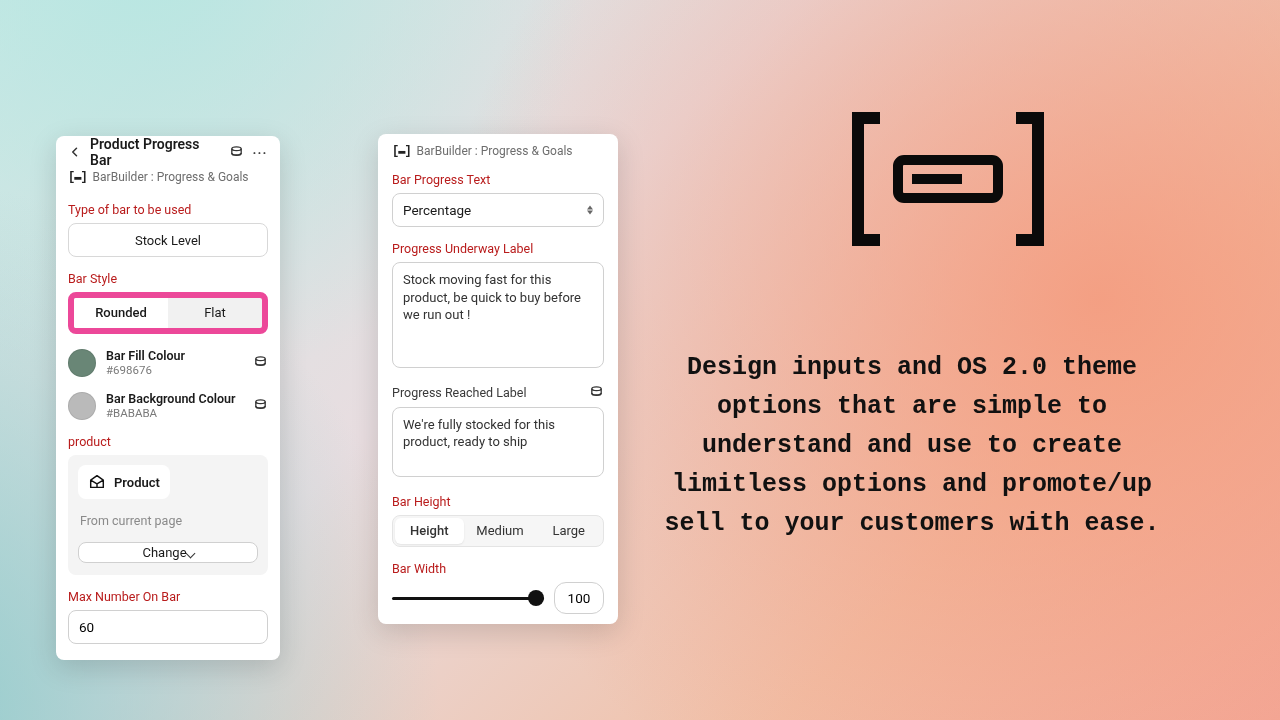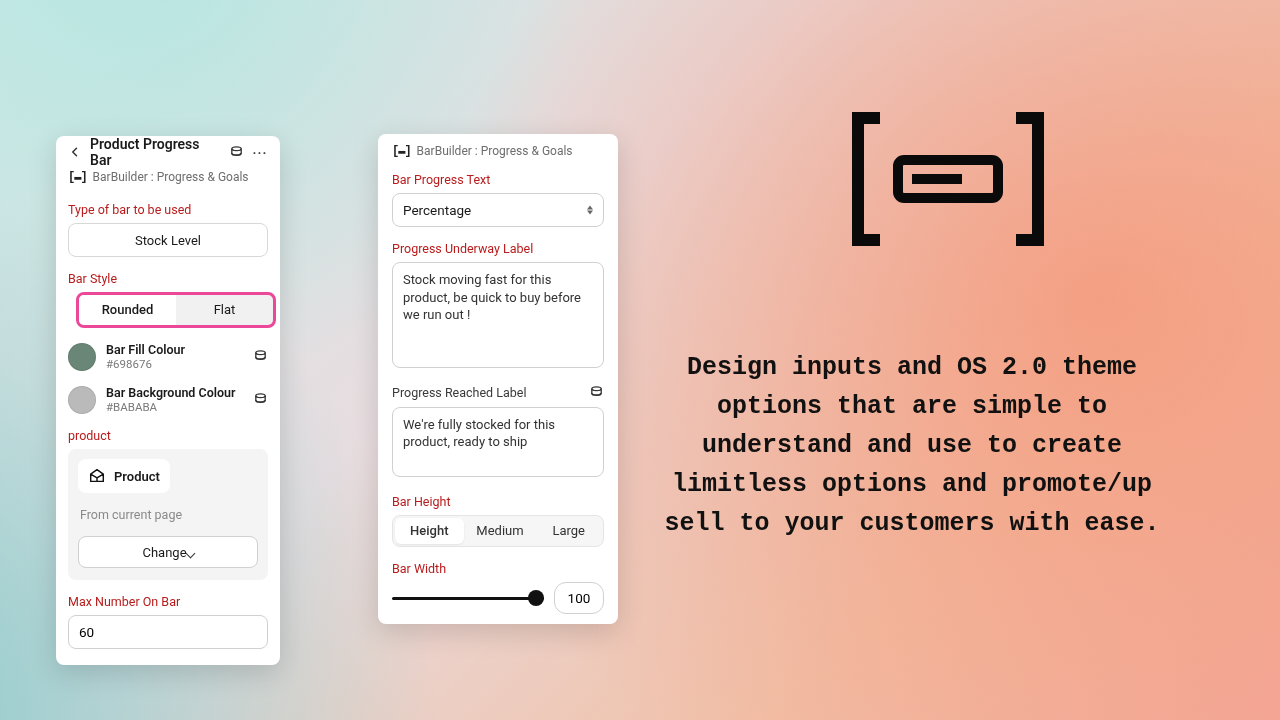--- a/index.html
+++ b/index.html
@@ -32,36 +32,36 @@
   .hdr-title { font-weight: 600; font-size: 14px; flex: 1; }
   .db-icon { width: 16px; height: 16px; display:flex; align-items:center; justify-content:center; color:#444; }
   .more-icon { width: 16px; height: 16px; display:flex; align-items:center; justify-content:center; color:#444; font-weight:700; letter-spacing:1px; cursor:pointer; }
 
   .subhdr { display:flex; align-items:center; gap:6px; font-size: 12px; color:#6d6d6d; margin-bottom: 18px; }
   .logo-bracket { font-family: "Courier New", monospace; font-weight: 700; letter-spacing: -1px; color:#222; }
 
   .field-label { font-size: 12.5px; color:#b91c1c; margin-bottom:6px; margin-top:4px; }
   .field-label.mt { margin-top: 14px; }
   .simple-select { width:100%; height:34px; border:1px solid #d8d8d8; border-radius:8px; background:#fff; text-align:center; font-size:13px; display:flex; align-items:center; justify-content:center; cursor:pointer; }
-  .seg { display:flex; width:100%; border:3px solid #ec4899; border-radius:8px; overflow:hidden; background:#f1f1f1;margin-left:8px; }
+  .seg { display:flex; width:100%; border:6px solid #ec4899; border-radius:8px; overflow:hidden; background:#f1f1f1; }
   .seg > div { flex:1; text-align:center; line-height:30px; font-size:13px; cursor:pointer; }
   .seg > div.active { background:#fff; font-weight:500; }
 
   .color-row { display:flex; align-items:center; gap:10px; margin-top:14px; }
   .swatch { width:28px; height:28px; border-radius:50%; border:1px solid rgba(0,0,0,0.08); flex-shrink:0; }
   .color-text { flex:1; display:flex; flex-direction:column; }
   .color-name { font-size:12.5px; font-weight:600; color:#1a1a1a; }
   .color-hex { font-size:11.5px; color:#7a7a7a; }
 
   .product-box { margin-top:6px; background:#f4f4f4; border-radius:8px; padding:10px 10px 12px 10px; }
   .product-chip { background:#fff; border-radius:8px; padding:8px 10px; display:flex; align-items:center; gap:8px; width:fit-content; }
   .product-chip .picon { width:18px; height:18px; }
   .product-chip .plabel { font-weight:600; font-size:13px; }
   .from-text { font-size:12.5px; color:#8a8a8a; margin-top:14px; margin-bottom:14px; padding-left:2px; }
-  .change-btn { width:100%; height:32px; border:1px solid #d0d0d0; background:#fff; border-radius:8px; display:flex; align-items:center; justify-content:center; font-size:13px; cursor:pointer; }
+  .change-btn { width:100%; height:21px; border:1px solid #d0d0d0; background:#fff; border-radius:8px; display:flex; align-items:center; justify-content:center; font-size:13px; cursor:pointer; }
   .chev-down::after { content:""; display:inline-block; width:6px; height:6px; border-right:1.5px solid #333; border-bottom:1.5px solid #333; transform:rotate(45deg); margin-top:-3px; }
 
   .text-input { width:100%; height:34px; border:1px solid #d0d0d0; border-radius:8px; padding:0 10px; font-size:13.5px; }
 
   
   #panel2 { left: 378px; top: 134px; width: 240px; padding: 10px 14px 0 14px; height: 490px; overflow:hidden; }
   #panel2 .subhdr { margin-bottom:14px; }
   .select-like { position:relative; width:100%; height:34px; border:1px solid #d0d0d0; border-radius:8px; background:#fff; padding:8px 10px; display:flex; align-items:center; font-size:13.5px; cursor:pointer; }
   .select-like .updown { position:absolute; right:10px; top:50%; transform:translateY(-50%); display:flex; flex-direction:column; gap:1px; }
   .updown::before { content:""; width:0; height:0; border-left:3.5px solid transparent; border-right:3.5px solid transparent; border-bottom:4px solid #666; }

